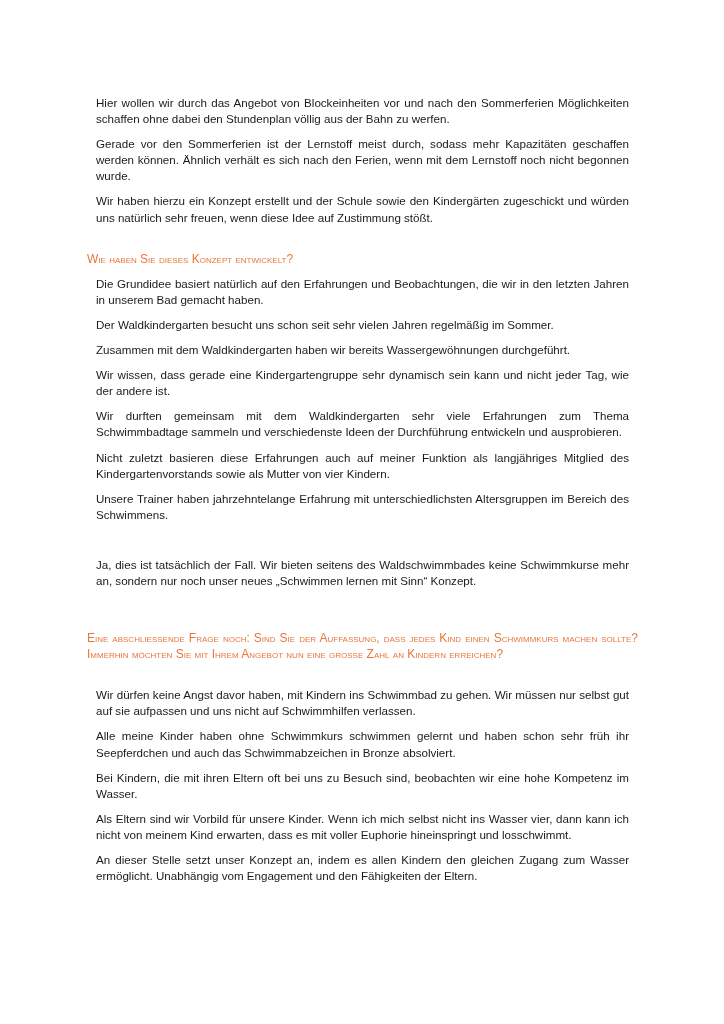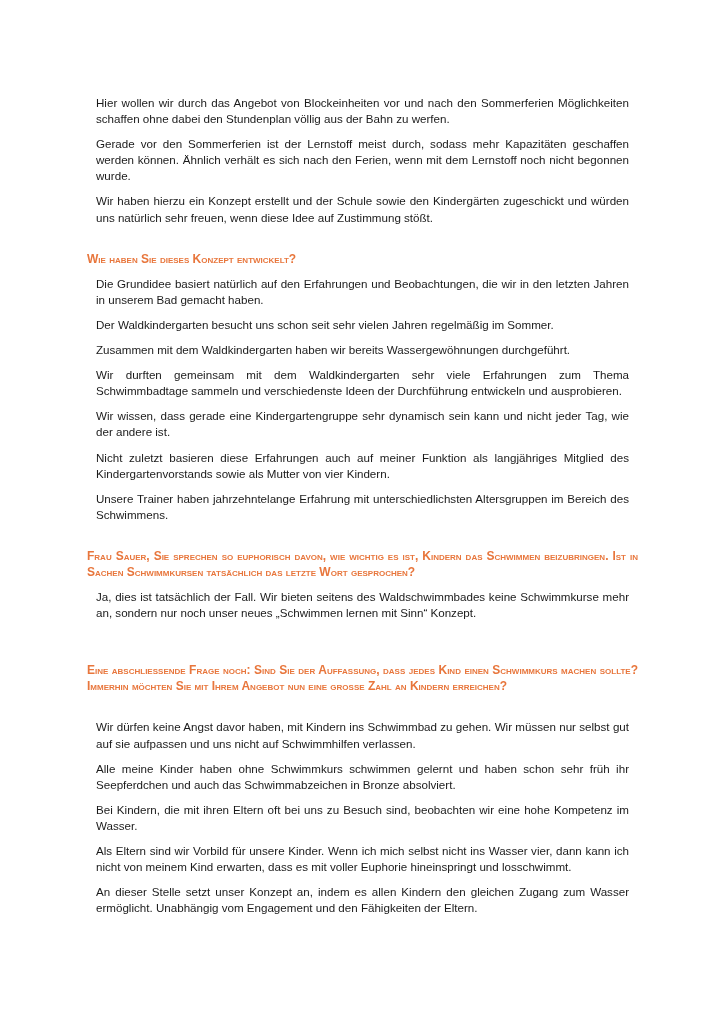--- a/index.html
+++ b/index.html
@@ -4,21 +4,21 @@
   <style>
     html, body { margin: 0; padding: 0; background: #ffffff; }
     body { width: 724px; height: 1024px; position: relative; overflow: hidden; }
     .page {
       position: absolute; left: 87px; top: 86px; width: 551px;
       font-family: "Liberation Sans", sans-serif;
       font-size: 11.6px; line-height: 16.1px; color: #1a1a1a;
     }
     .para { margin: 9px; text-align: justify; }
     .heading {
-      margin: 0; color: #e8763c; font-weight: bold;
+      margin: 0; color: #e8763c; font-weight: normal;
       font-variant: small-caps; font-size: 12px; line-height: 16.1px;
       text-align: justify;
     }
     .gap { height: 16px; }
     .gap-big { height: 32px; }
   </style>
 </head>
 <body>
 
 <div class="page">
@@ -28,31 +28,30 @@
     <p class="para">Wir haben hierzu ein Konzept erstellt und der Schule sowie den Kindergärten zugeschickt und würden uns natürlich sehr freuen, wenn diese Idee auf Zustimmung stößt.</p>
   </div>
 
   <div class="gap"></div>
 
   <div>
     <h2 class="heading">Wie haben Sie dieses Konzept entwickelt?</h2>
     <p class="para">Die Grundidee basiert natürlich auf den Erfahrungen und Beobachtungen, die wir in den letzten Jahren in unserem Bad gemacht haben.</p>
     <p class="para">Der Waldkindergarten besucht uns schon seit sehr vielen Jahren regelmäßig im Sommer.</p>
     <p class="para">Zusammen mit dem Waldkindergarten haben wir bereits Wassergewöhnungen durchgeführt.</p>
+    <p class="para">Wir wissen, dass gerade eine Kindergartengruppe sehr dynamisch sein kann und nicht jeder Tag, wie der andere ist.</p>
     <p class="para">Wir durften gemeinsam mit dem Waldkindergarten sehr viele Erfahrungen zum Thema Schwimmbadtage sammeln und verschiedenste Ideen der Durchführung entwickeln und ausprobieren.</p>
-    <p class="para">Wir wissen, dass gerade eine Kindergartengruppe sehr dynamisch sein kann und nicht jeder Tag, wie der andere ist.</p>
     <p class="para">Nicht zuletzt basieren diese Erfahrungen auch auf meiner Funktion als langjähriges Mitglied des Kindergartenvorstands sowie als Mutter von vier Kindern.</p>
     <p class="para">Unsere Trainer haben jahrzehntelange Erfahrung mit unterschiedlichsten Altersgruppen im Bereich des Schwimmens.</p>
     <p class="para"></p>
   </div>
 
   <div class="gap"></div>
 
   <div>
-    <h2 class="heading">Frau Sauer, Sie sprechen so euphorisch davon, wie wichtig es ist, Kindern das Schwimmen beizubringen. Ist in Sachen Schwimmkursen tatsächlich das letzte Wort gesprochen?</h2>
     <p class="para">Ja, dies ist tatsächlich der Fall. Wir bieten seitens des Waldschwimmbades keine Schwimmkurse mehr an, sondern nur noch unser neues „Schwimmen lernen mit Sinn“ Konzept.</p>
   </div>
 
   <div class="gap-big"></div>
 
   <div>
     <h2 class="heading">Eine abschließende Frage noch: Sind Sie der Auffassung, dass jedes Kind einen Schwimmkurs machen sollte? Immerhin möchten Sie mit Ihrem Angebot nun eine große Zahl an Kindern erreichen?</h2>
     <div class="gap"></div>
     <p class="para">Wir dürfen keine Angst davor haben, mit Kindern ins Schwimmbad zu gehen. Wir müssen nur selbst gut auf sie aufpassen und uns nicht auf Schwimmhilfen verlassen.</p>
     <p class="para">Alle meine Kinder haben ohne Schwimmkurs schwimmen gelernt und haben schon sehr früh ihr Seepferdchen und auch das Schwimmabzeichen in Bronze absolviert.</p>

